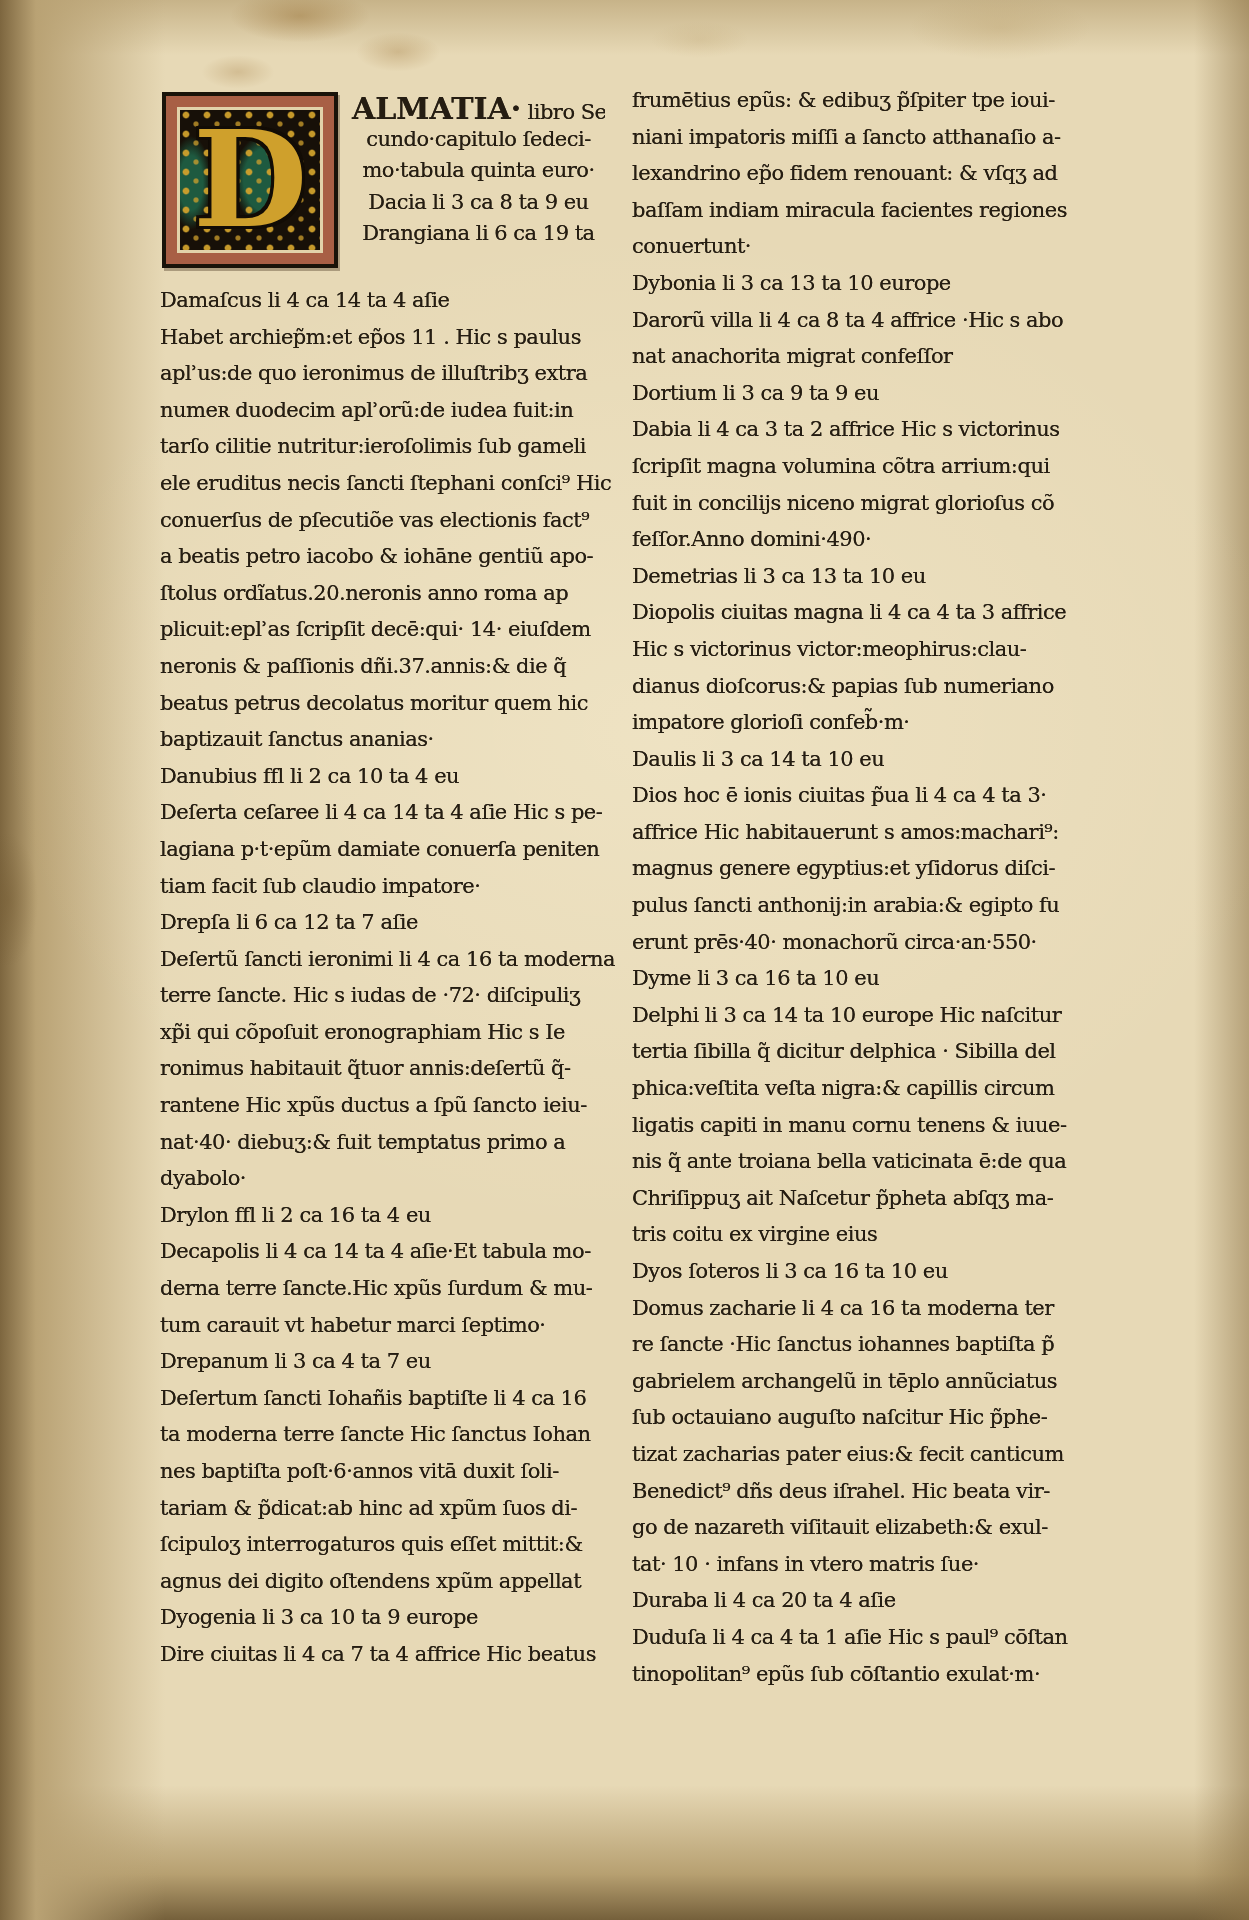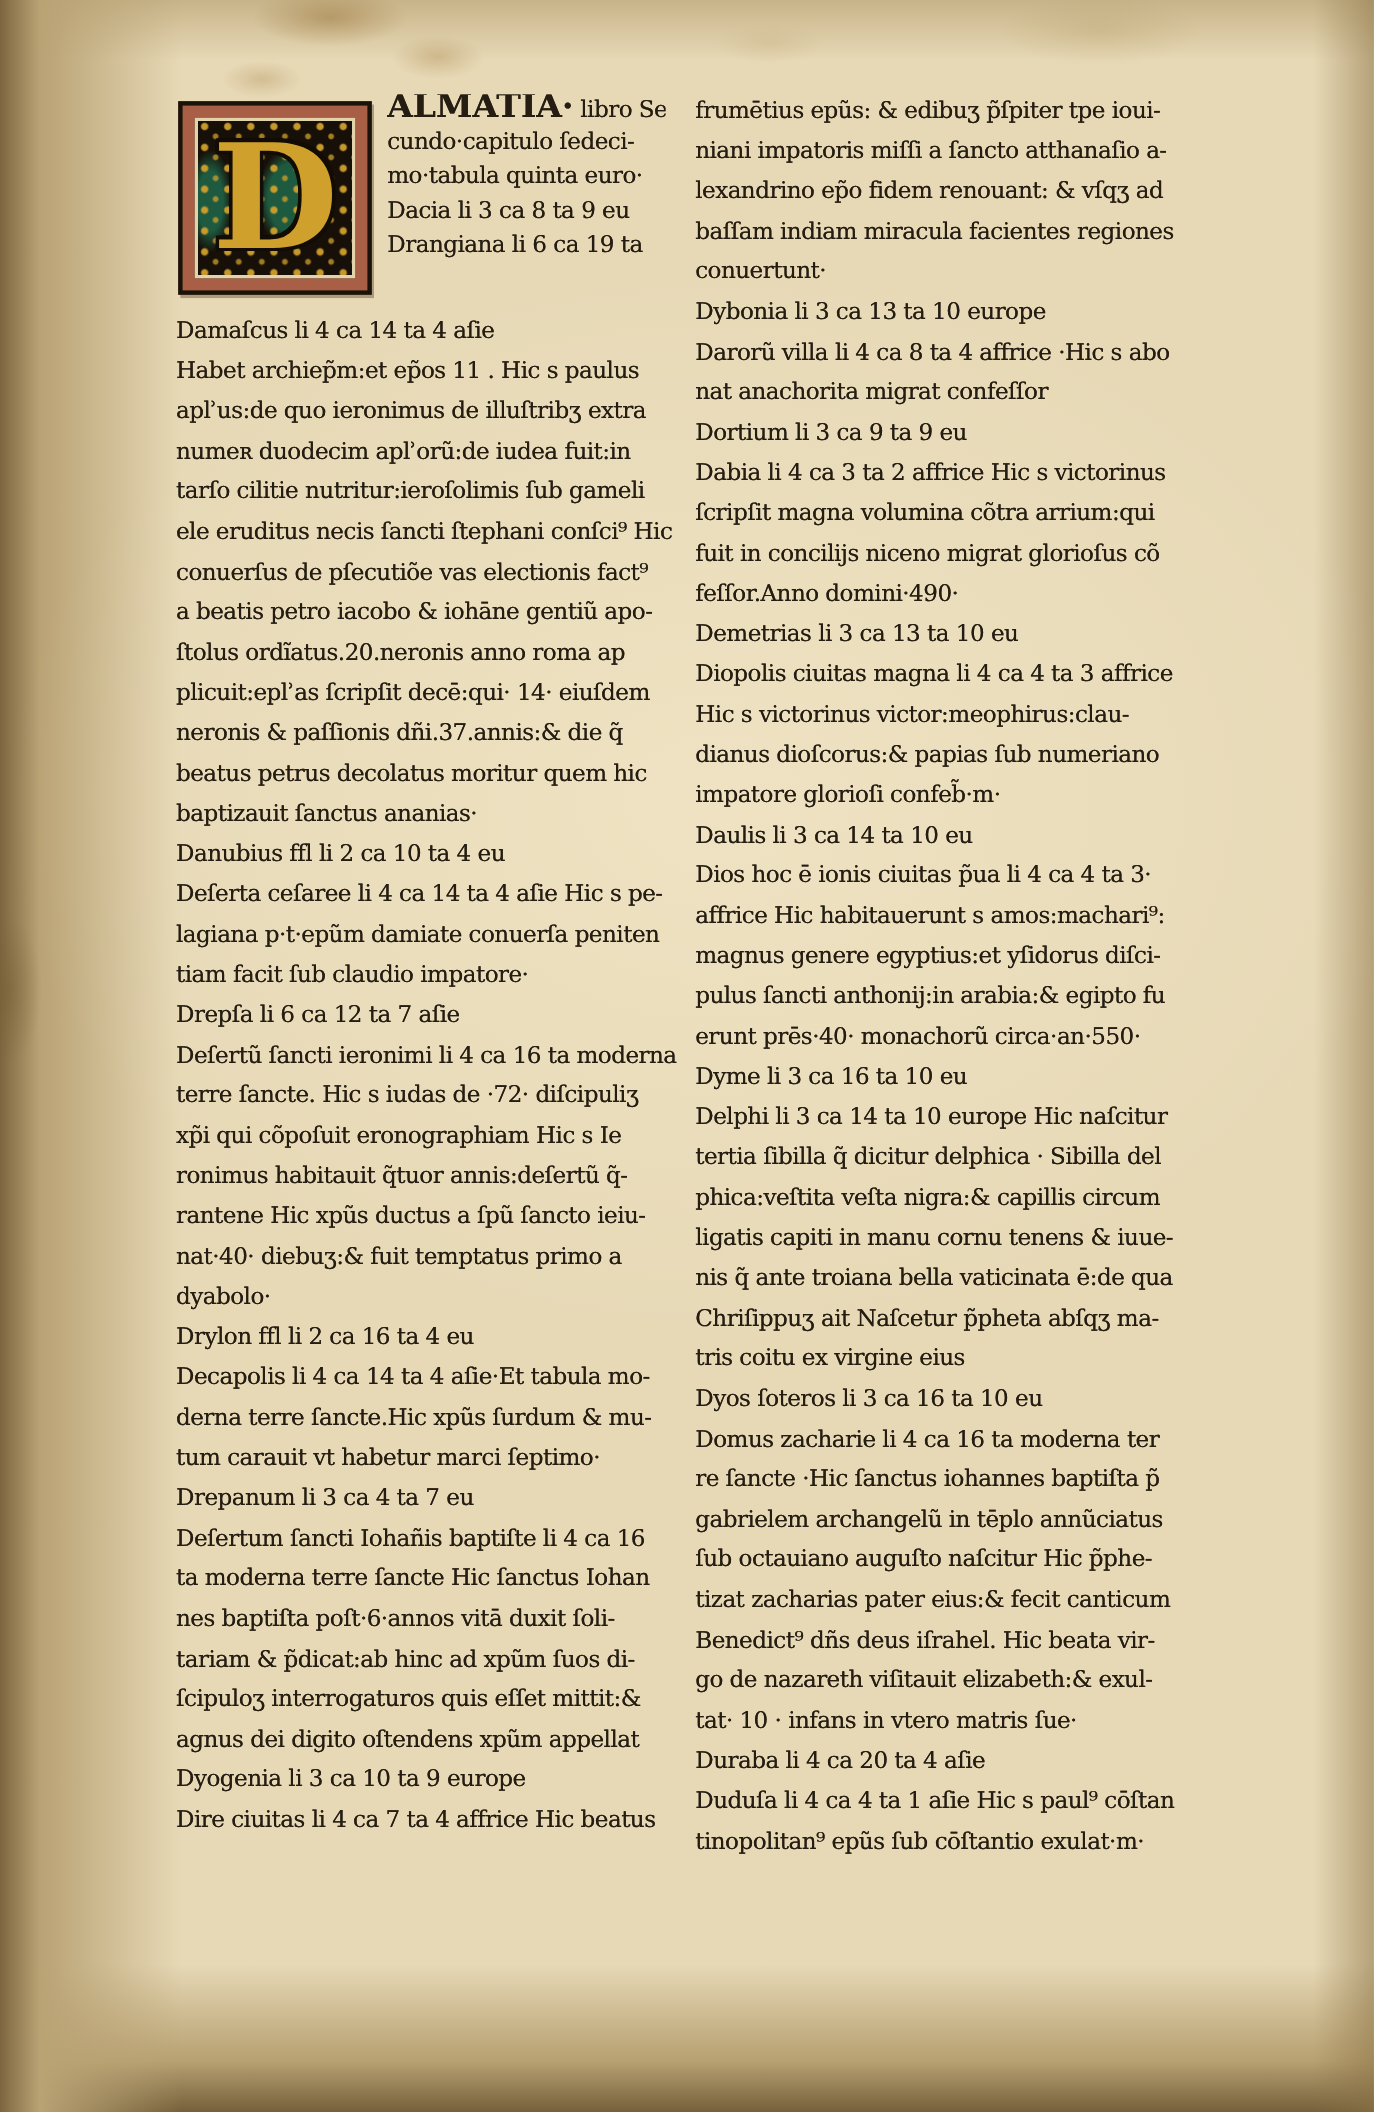--- a/index.html
+++ b/index.html
@@ -26,21 +26,21 @@
       var(--paper);
   }
   .col{position:absolute; font-size:21px; letter-spacing:-0.5px;}
   .line{white-space:nowrap; text-shadow:0 0 .6px rgba(37,29,18,.85);}
   .col-left{left:160px; top:86px; width:445px;}
   .col-right{left:632px; top:82px; width:458px;}
   .col-right .line, .body-lines .line{line-height:36.6px; height:36.6px;}
 
   
   .head-block{overflow:hidden;}
-  .head-lines .line{line-height:22px; height:31.2px;}
+  .head-lines .line{line-height:45px; height:31.2px;text-align:center;}
   .lead-word{font-size:30px; font-weight:bold; letter-spacing:0;}
   .body-lines{margin-top:8px;}
 
   
   .initial{
     float:left; width:176px; height:176px; margin:6px 14px 6px 2px;
     box-sizing:border-box; border:4px solid #191309;
     background:var(--frame);
     padding:11px; box-shadow:2px 3px 0 rgba(60,40,20,.35);
   }

